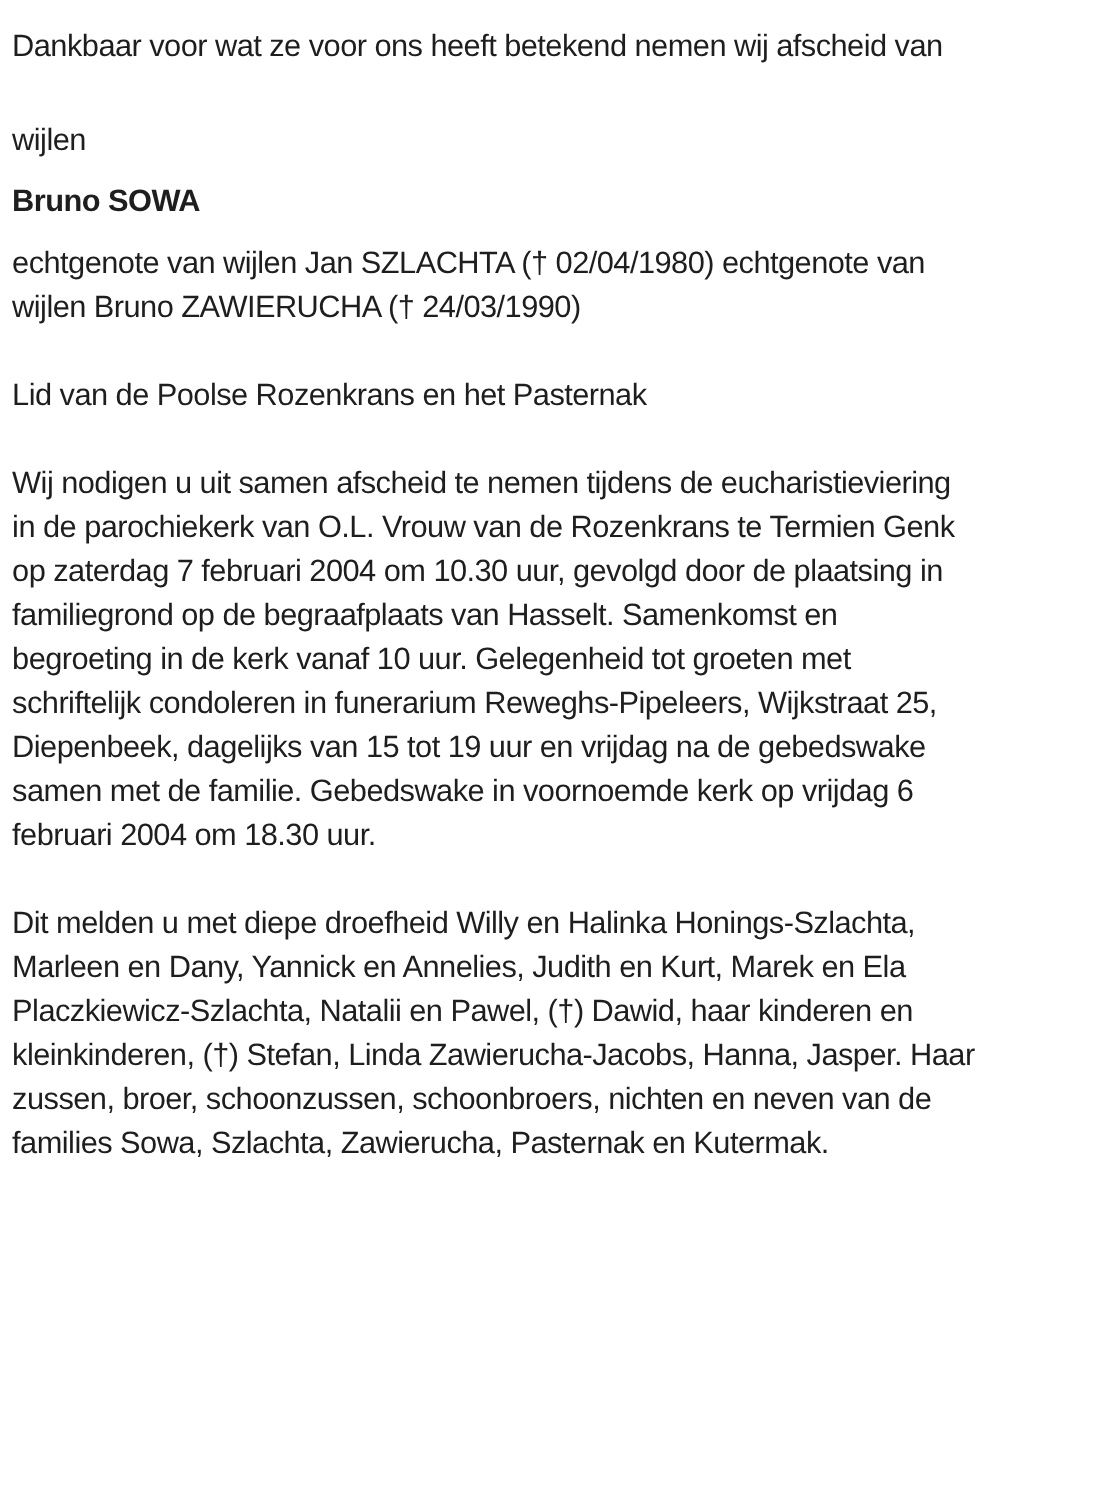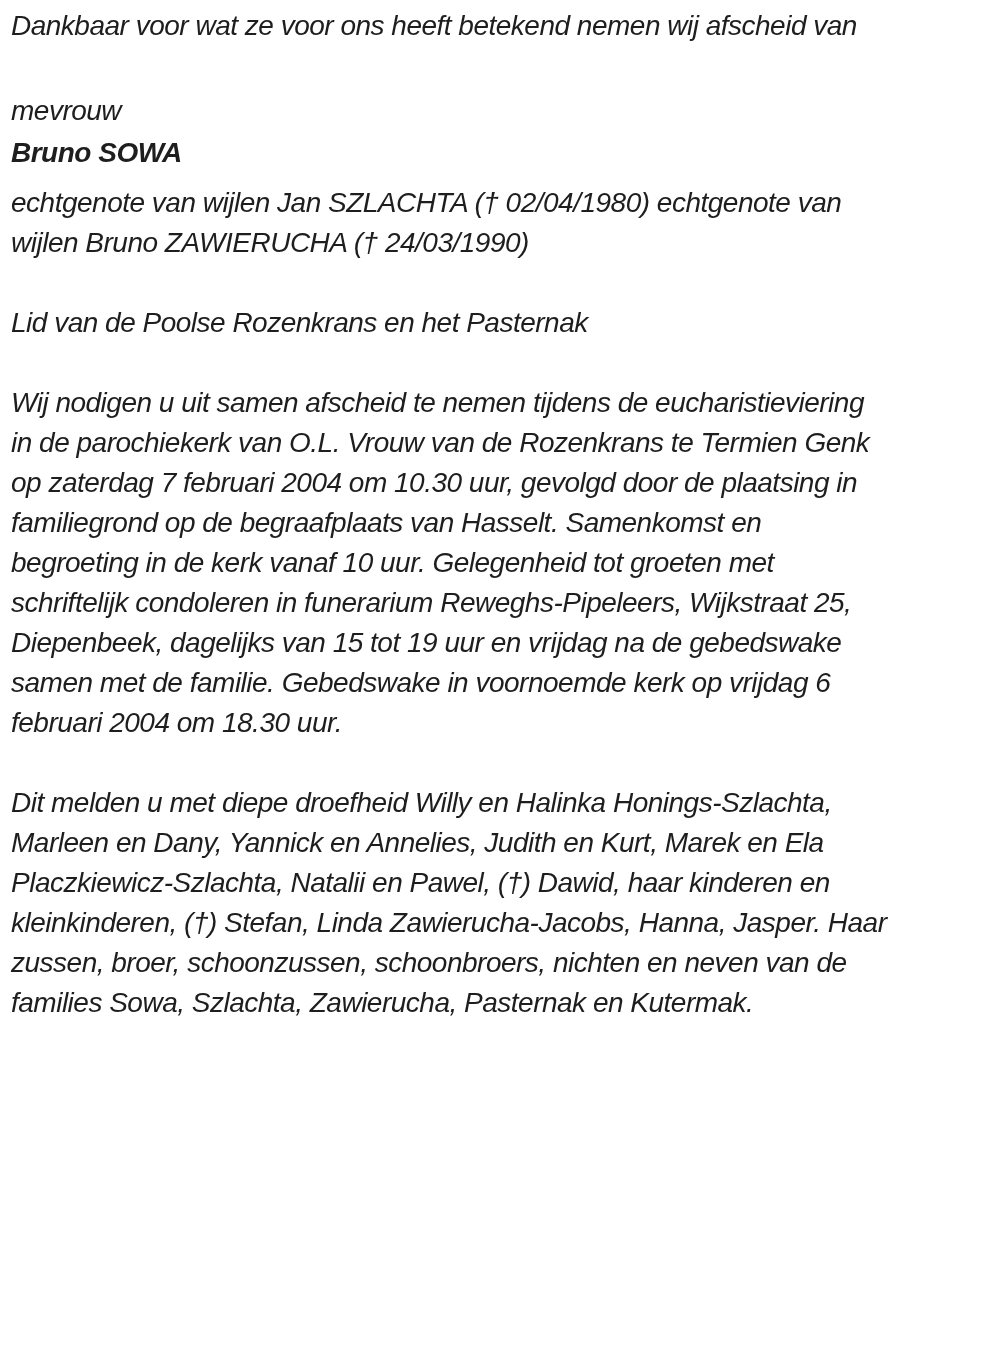--- a/index.html
+++ b/index.html
@@ -13,23 +13,22 @@
     box-sizing: border-box;
     padding: 6px 16px 20px 11px;
     background: #ffffff;
     color: #1e1e1e;
     font-family: "Liberation Sans", "DejaVu Sans", sans-serif;
     font-size: 28px;
     line-height: 40px;
     letter-spacing: -0.5px;
   }
   .notice p {
-    margin: 0 0 40px 0;
+    margin: 16px 0 40px 0;
     padding: 0;
-    font-style: italic;
   }
   p.intro {
     margin-bottom: 45px;
   }
   p.salutation {
     margin-bottom: 2px;
   }
   p.deceased-name {
     font-weight: 700;
     margin-bottom: 10px;
@@ -37,21 +36,21 @@
   p.closing {
     margin-bottom: 0;
   }
 </style>
 </head>
 <body>
 
 <main class="notice">
   <p class="intro">Dankbaar voor wat ze voor ons heeft betekend nemen wij afscheid van</p>
 
-  <p class="salutation">mevrouw</p>
+  <p class="salutation">wijlen</p>
 
   <p class="deceased-name">Bruno SOWA</p>
 
   <p class="marital-status">echtgenote van wijlen Jan SZLACHTA († 02/04/1980) echtgenote van<br>wijlen Bruno ZAWIERUCHA († 24/03/1990)</p>
 
   <p class="membership">Lid van de Poolse Rozenkrans en het Pasternak</p>
 
 
   <p class="service">Wij nodigen u uit samen afscheid te nemen tijdens de eucharistieviering<br>in de parochiekerk van O.L. Vrouw van de Rozenkrans te Termien Genk<br>op zaterdag 7 februari 2004 om 10.30 uur, gevolgd door de plaatsing in<br>familiegrond op de begraafplaats van Hasselt. Samenkomst en<br>begroeting in de kerk vanaf 10 uur. Gelegenheid tot groeten met<br>schriftelijk condoleren in funerarium Reweghs-Pipeleers, Wijkstraat 25,<br>Diepenbeek, dagelijks van 15 tot 19 uur en vrijdag na de gebedswake<br>samen met de familie. Gebedswake in voornoemde kerk op vrijdag 6<br>februari 2004 om 18.30 uur.</p>
 

